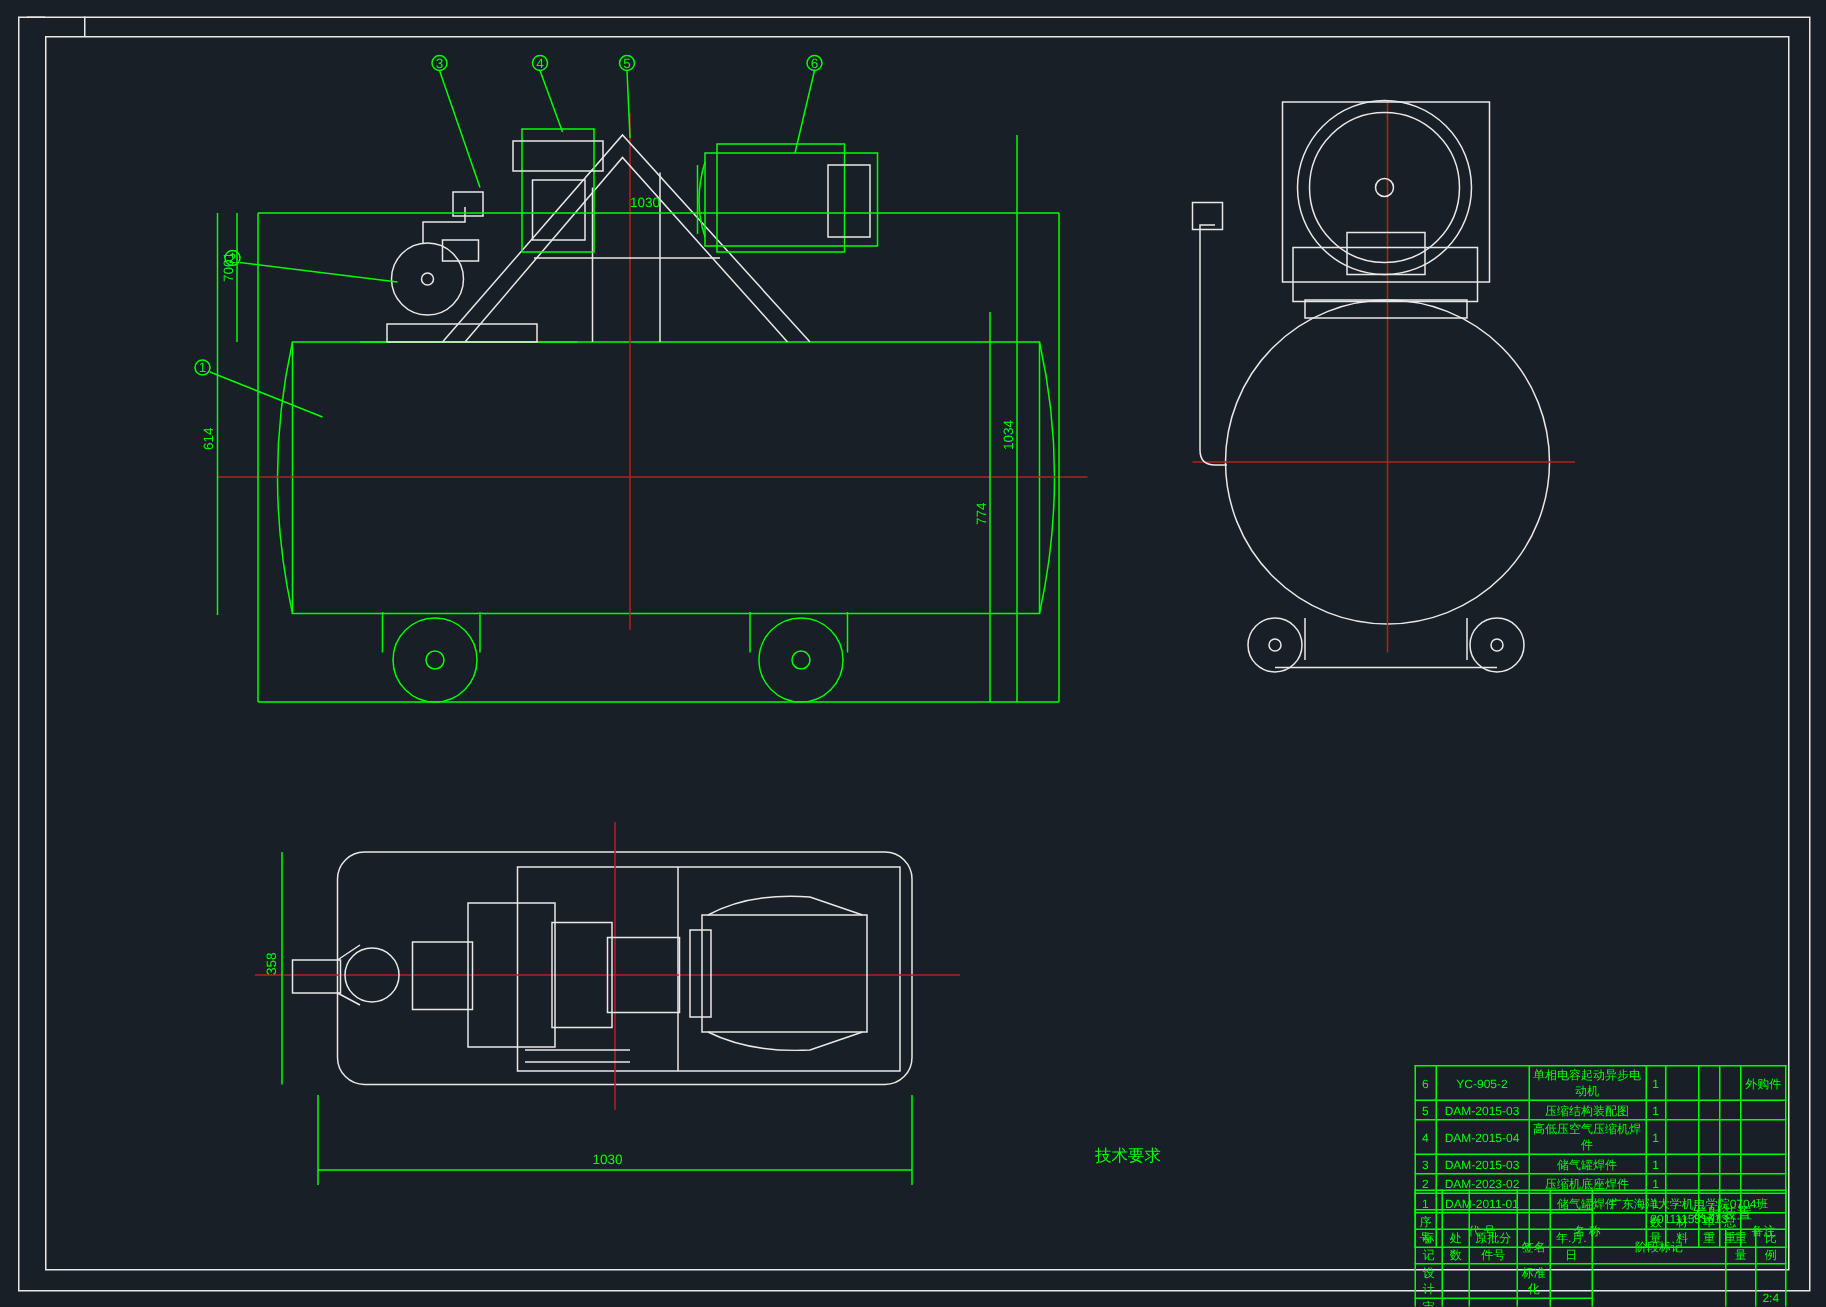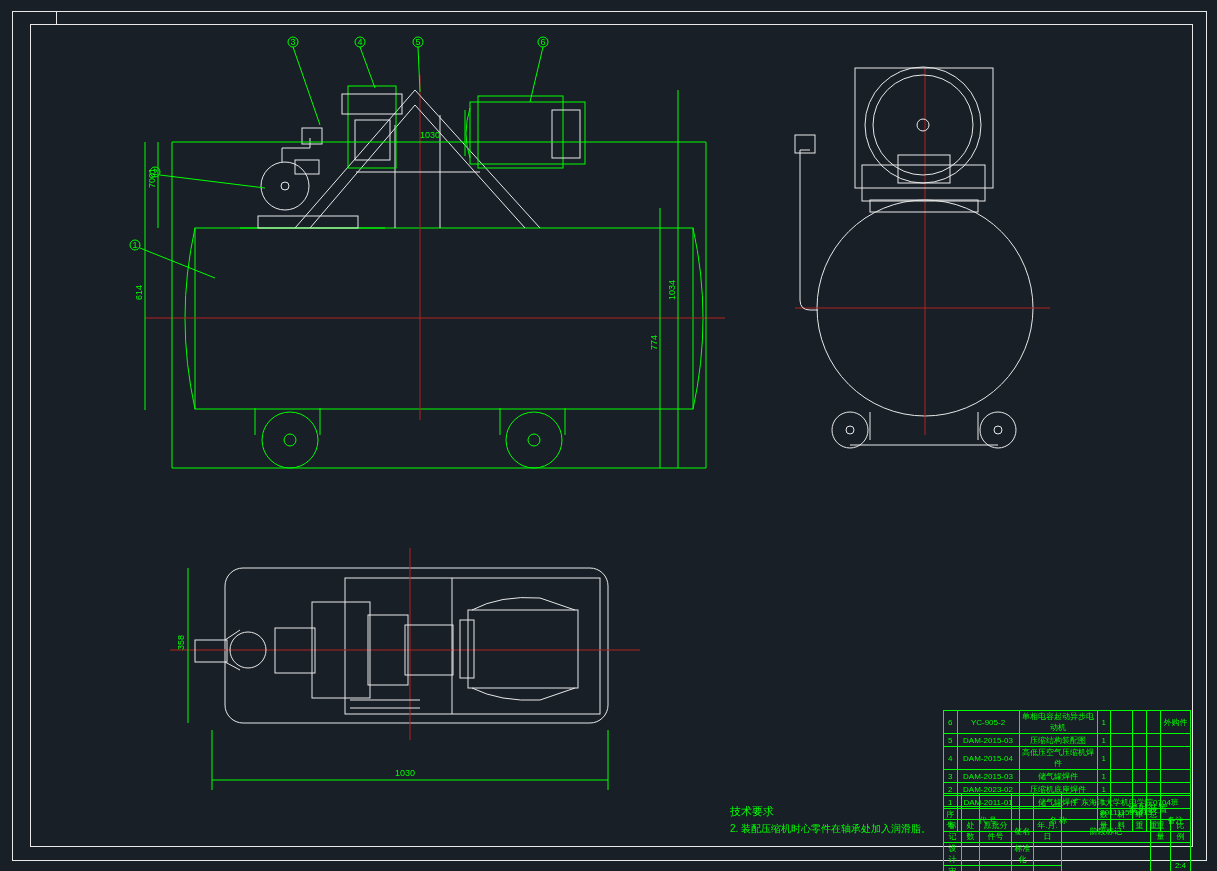--- a/index.html
+++ b/index.html
@@ -5,21 +5,21 @@
 *{margin:0;padding:0;box-sizing:border-box}
 body{width:1217px;height:871px;background:#181f26;font-family:Arial,sans-serif;position:relative;overflow:hidden}
 .frame{position:absolute;border:1px solid #e8e8e8}
 .border-outer{left:12px;top:11px;width:1195px;height:850px}
 .border-inner{left:30px;top:24px;width:1163px;height:823px}
 .tick{position:absolute;background:#e8e8e8}
 .g{stroke:#0f0;fill:none;stroke-width:1}
 .w{stroke:#e8e8e8;fill:none;stroke-width:1}
 .r{stroke:#b22222;fill:none;stroke-width:1}
 .txt-g{fill:#0f0;font-size:9px}
-.tech-req{position:absolute;left:730px;top:804px;color:#0f0;font-size:10px;line-height:14px}
+.tech-req{position:absolute;left:730px;top:764px;color:#0f0;font-size:10px;line-height:14px}
 .tbl{position:absolute;left:943px;top:710px;width:248px;border-collapse:collapse}
 .tbl td{border:1px solid #0f0;color:#0f0;font-size:8px;text-align:center;height:13px;padding:0 2px}
 .title-block{position:absolute;left:943px;top:793px;width:248px;border-collapse:collapse}
 .title-block td{border:1px solid #0f0;color:#0f0;font-size:8px;text-align:center;height:13px;padding:0 2px}
 svg{position:absolute;left:0;top:0}
 </style>
 </head>
 <body>
 
 <div class="frame border-outer"></div>
@@ -161,21 +161,20 @@
 <line x1="212" y1="730" x2="212" y2="790" class="g"></line>
 <line x1="608" y1="730" x2="608" y2="790" class="g"></line>
 <line x1="212" y1="780" x2="608" y2="780" class="g"></line>
 <text x="405" y="776" class="txt-g" text-anchor="middle">1030</text>
 <line x1="188" y1="568" x2="188" y2="723" class="g"></line>
 <text x="184" y="650" class="txt-g" transform="rotate(-90 184 650)">358</text>
 </svg>
 
 <div class="tech-req">
 <div style="font-size:11px;margin-bottom:4px">技术要求</div>
-<div>2. 装配压缩机时心零件在轴承处加入润滑脂。</div>
 </div>
 
 <table class="tbl">
 <tbody>
       <tr>
         <td>6</td>
         <td style="width:62px">YC-905-2</td>
         <td style="width:78px">单相电容起动异步电动机</td>
         <td>1</td>
         <td style="width:22px"></td>

